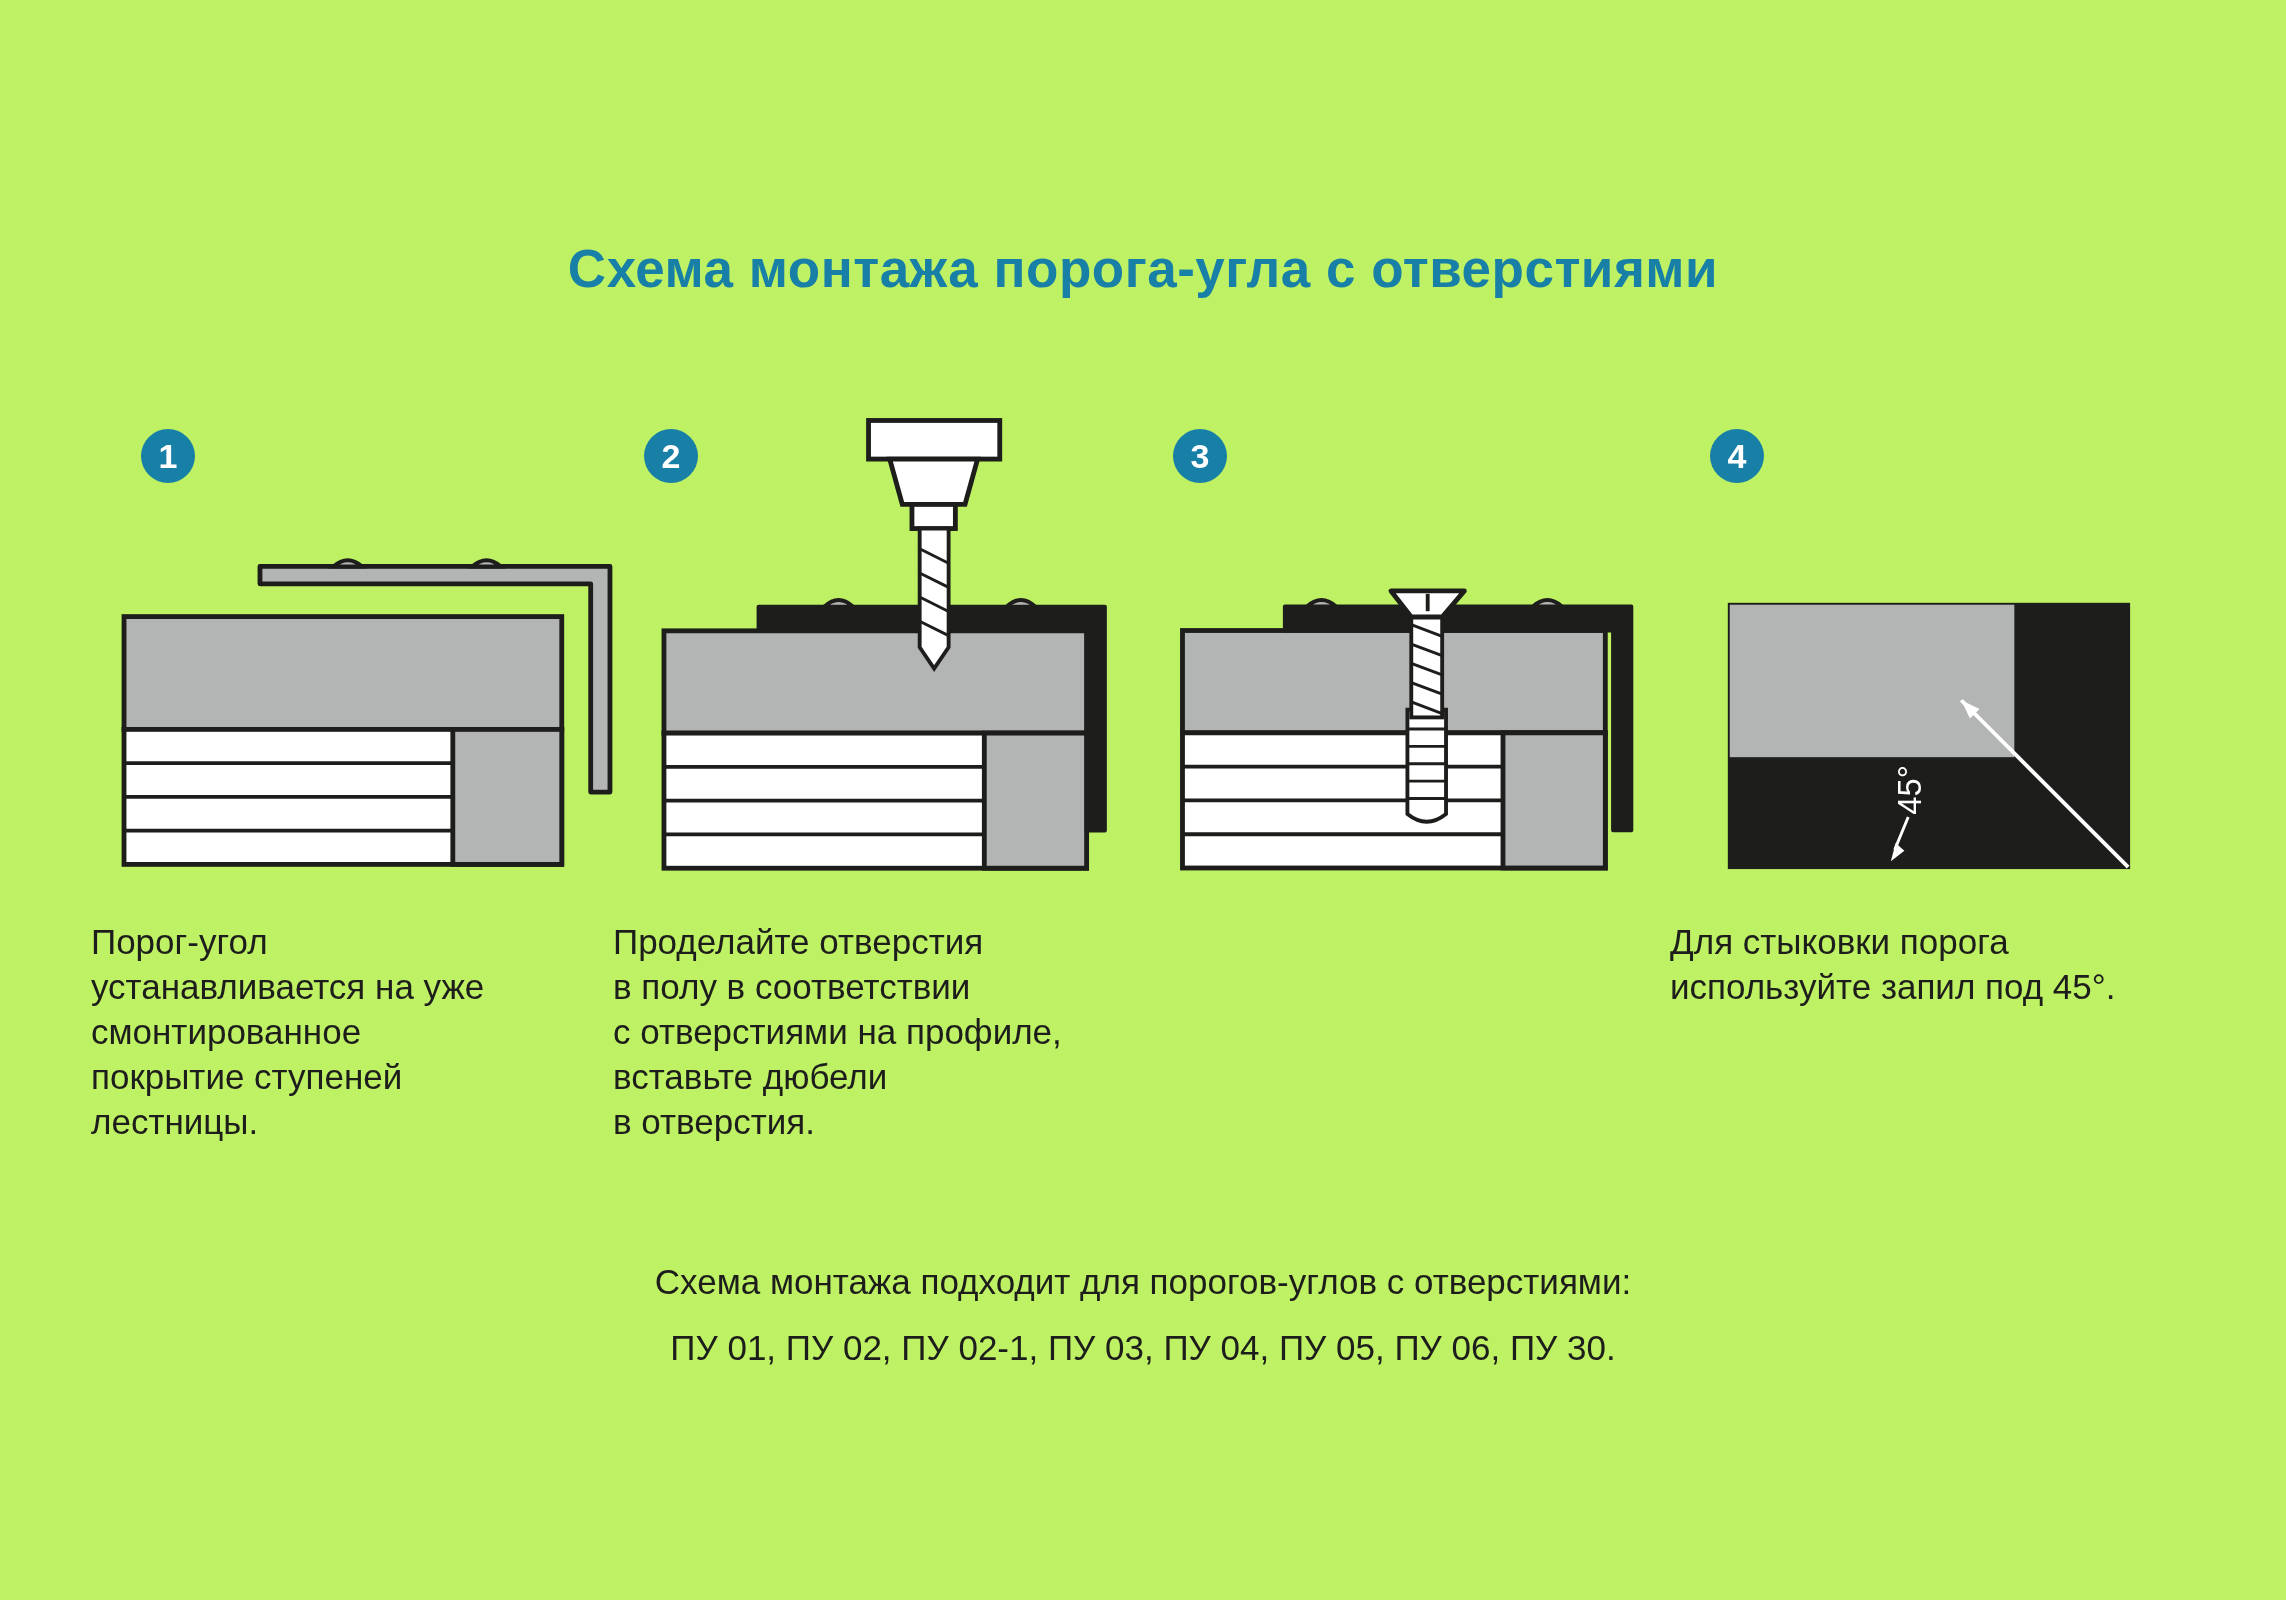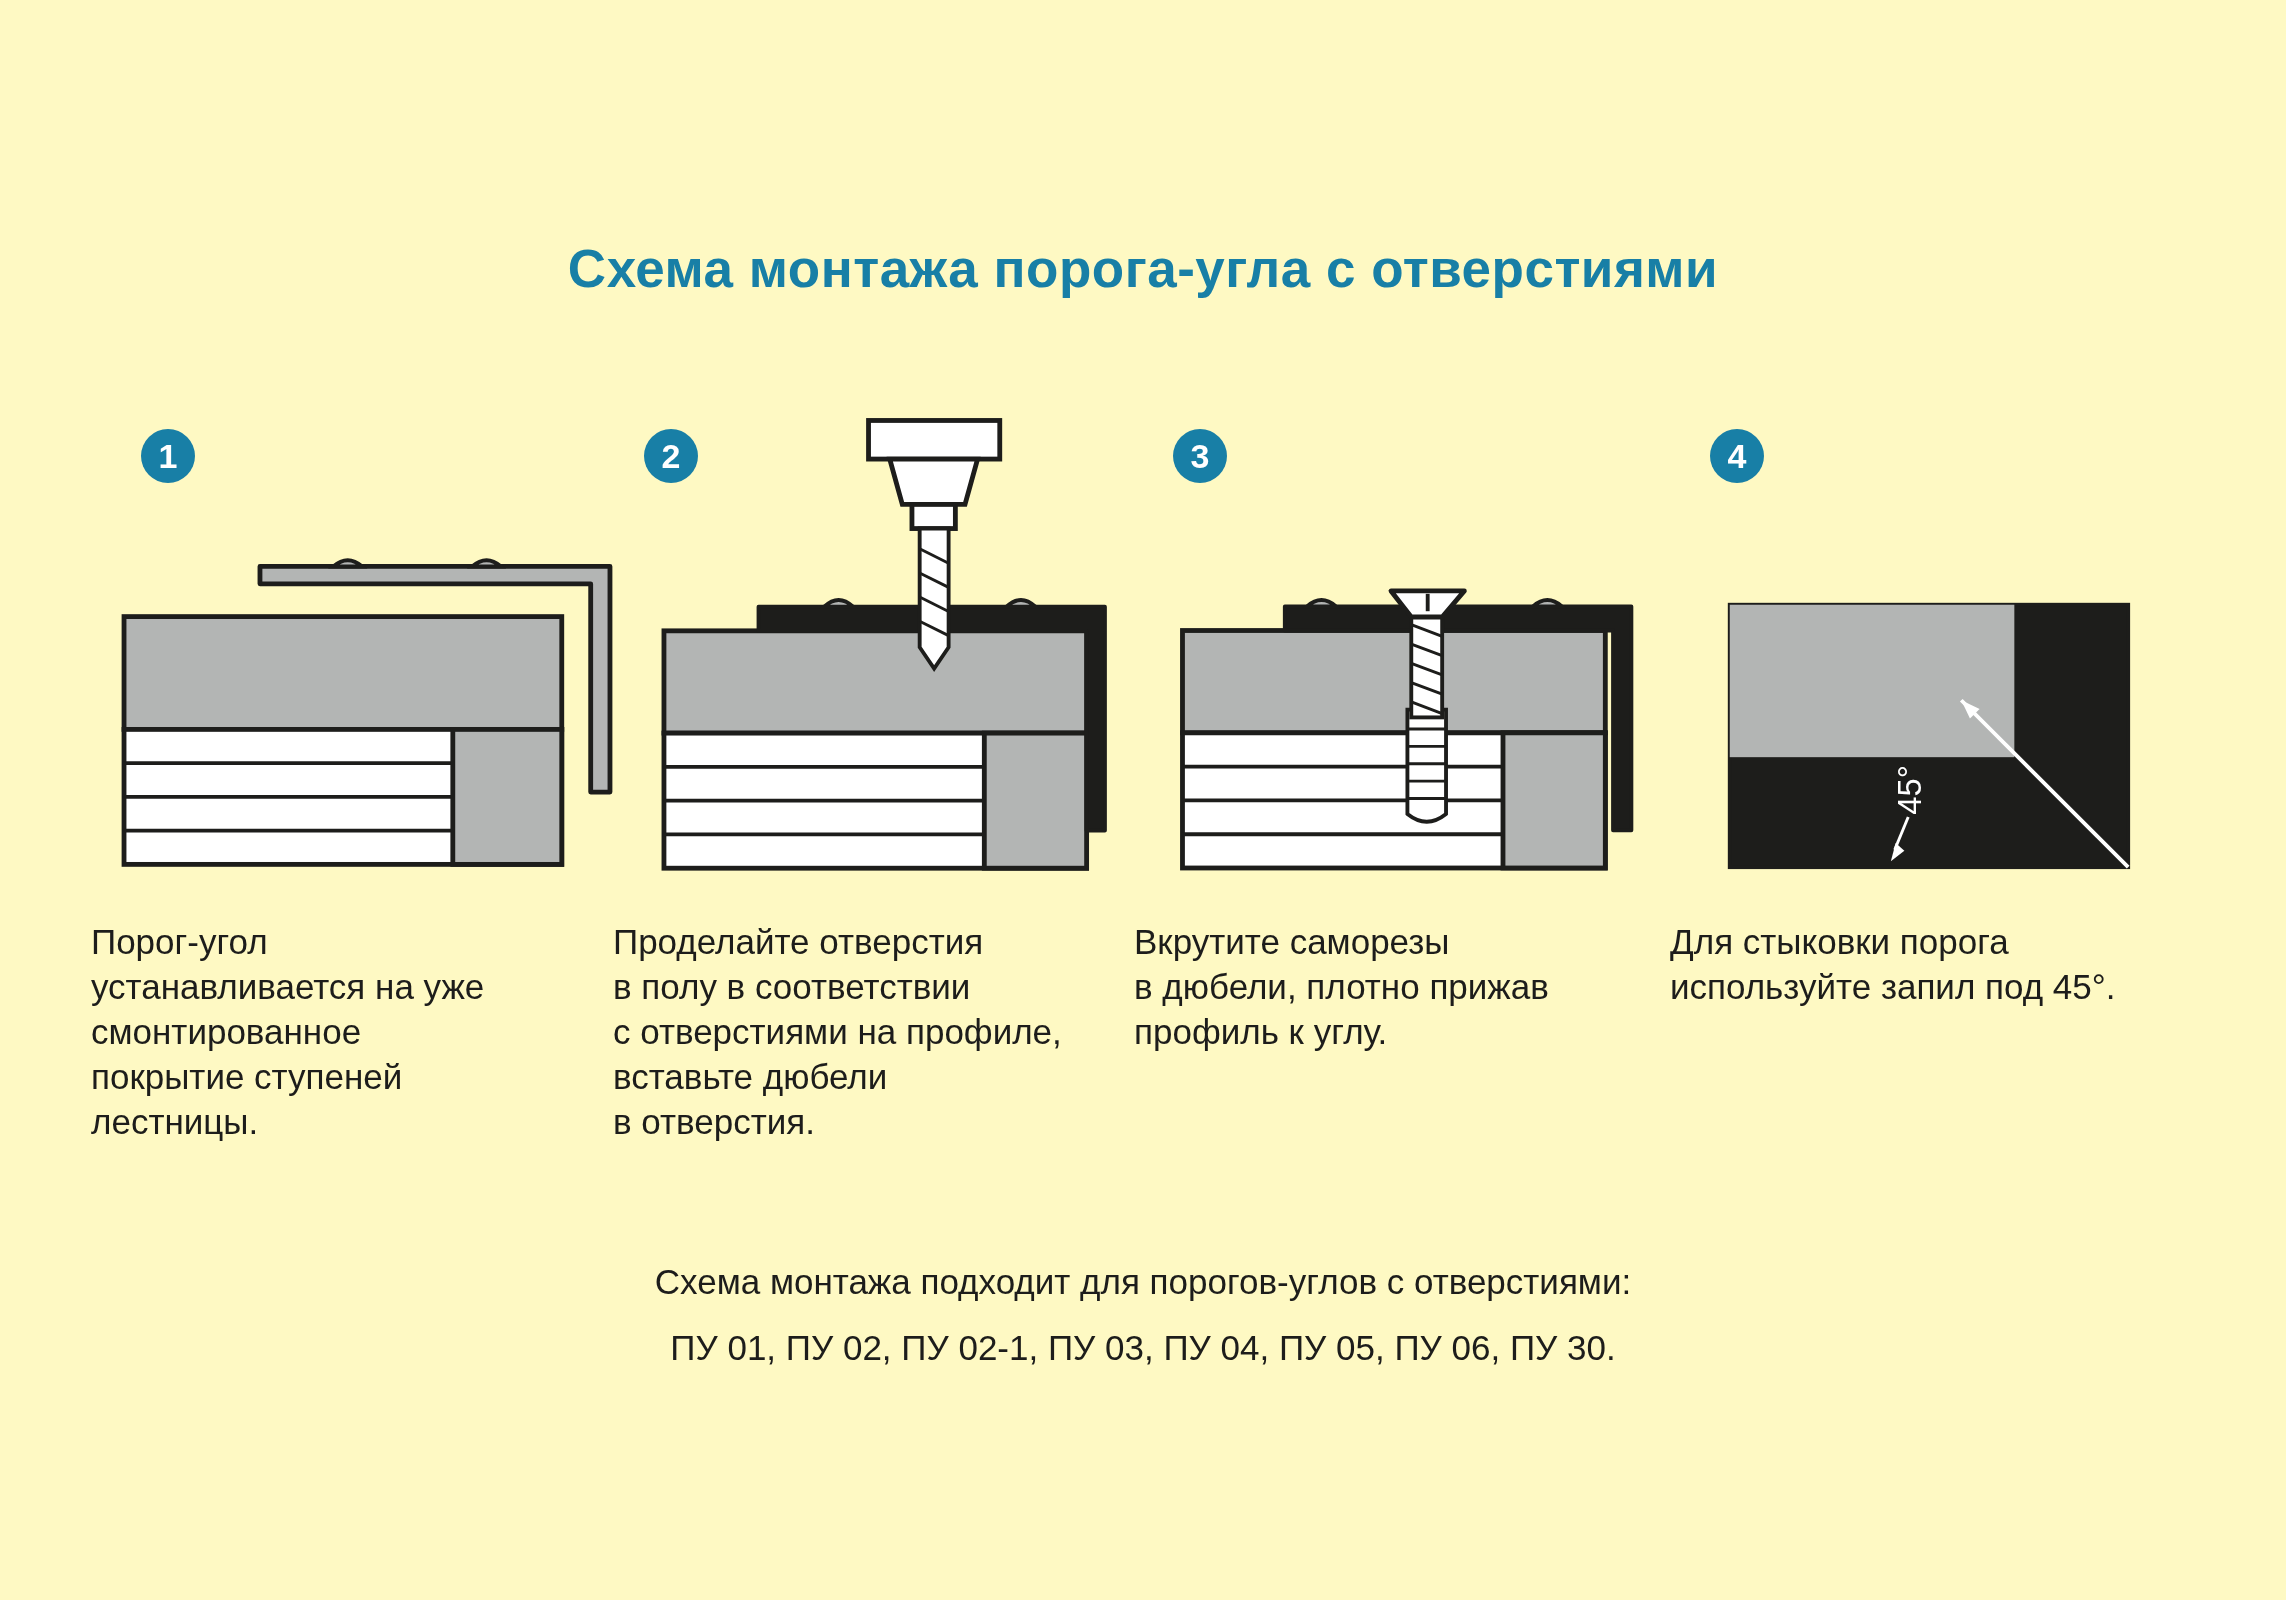--- a/index.html
+++ b/index.html
@@ -1,17 +1,17 @@
 <!DOCTYPE html>
 <html><head>
 <meta charset="utf-8">
 <style>
   html,body { margin:0; padding:0; background:#ffffff; }
   .canvas {
-    position:relative; width:2286px; height:1601px; background:#fef9c3;
+    position:relative; width:2286px; height:1601px; background:#bef264;
     font-family:"Liberation Sans", sans-serif; color:#1D1D1B; overflow:hidden;
   }
   .title {
     position:absolute; top:238px; left:0; right:0;
     text-align:center; font-size:53px; font-weight:bold; color:#187FA6;
     letter-spacing:0.5px;
   }
   .badge {
     position:absolute; top:429px; width:54px; height:54px; border-radius:50%;
     background:#187FA6; color:#ffffff; font-size:34px; font-weight:bold;
@@ -115,23 +115,20 @@
   <div class="caption" style="left:91px">Порог-угол
 устанавливается на уже
 смонтированное
 покрытие ступеней
 лестницы.</div>
   <div class="caption" style="left:613px">Проделайте отверстия
 в полу в соответствии
 с отверстиями на профиле,
 вставьте дюбели
 в отверстия.</div>
-  <div class="caption" style="left:1134px">Вкрутите саморезы
-в дюбели, плотно прижав
-профиль к углу.</div>
   <div class="caption" style="left:1670px">Для стыковки порога
 используйте запил под 45°.</div>
 
   <div class="footer">Схема монтажа подходит для порогов-углов с отверстиями:
 ПУ 01, ПУ 02, ПУ 02-1, ПУ 03, ПУ 04, ПУ 05, ПУ 06, ПУ 30.</div>
 
 </div>
 
 
 </body></html>

